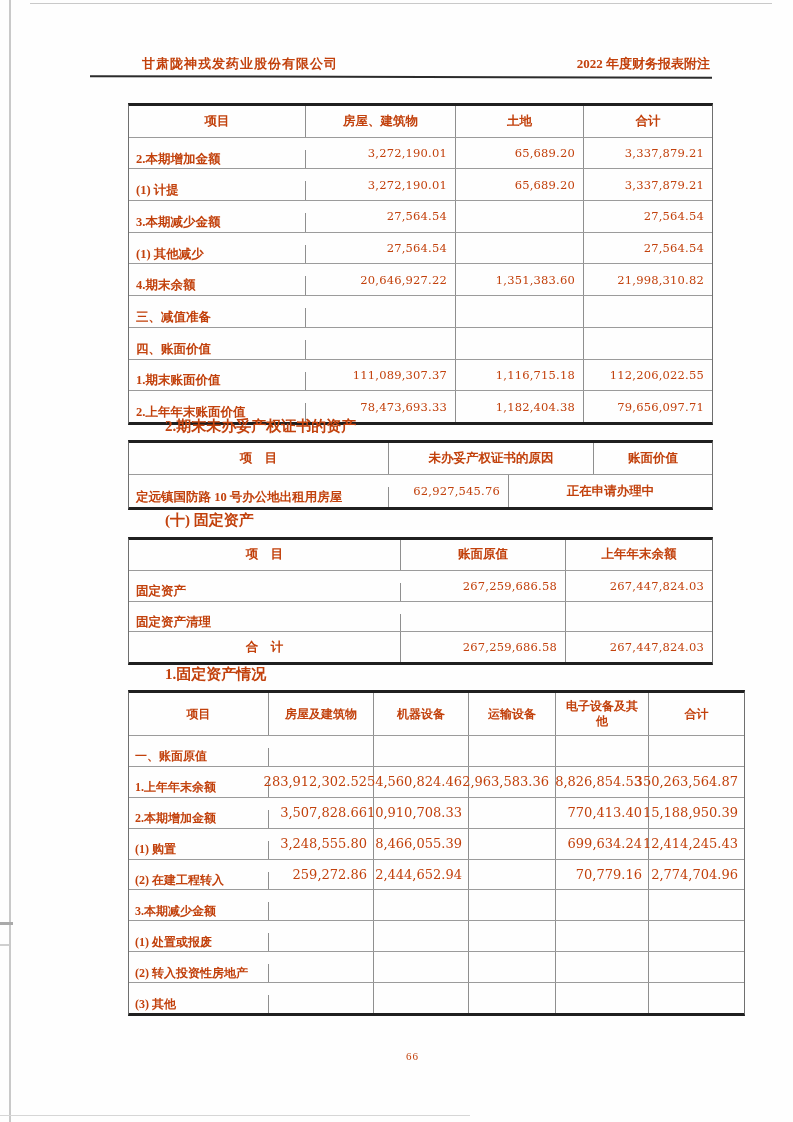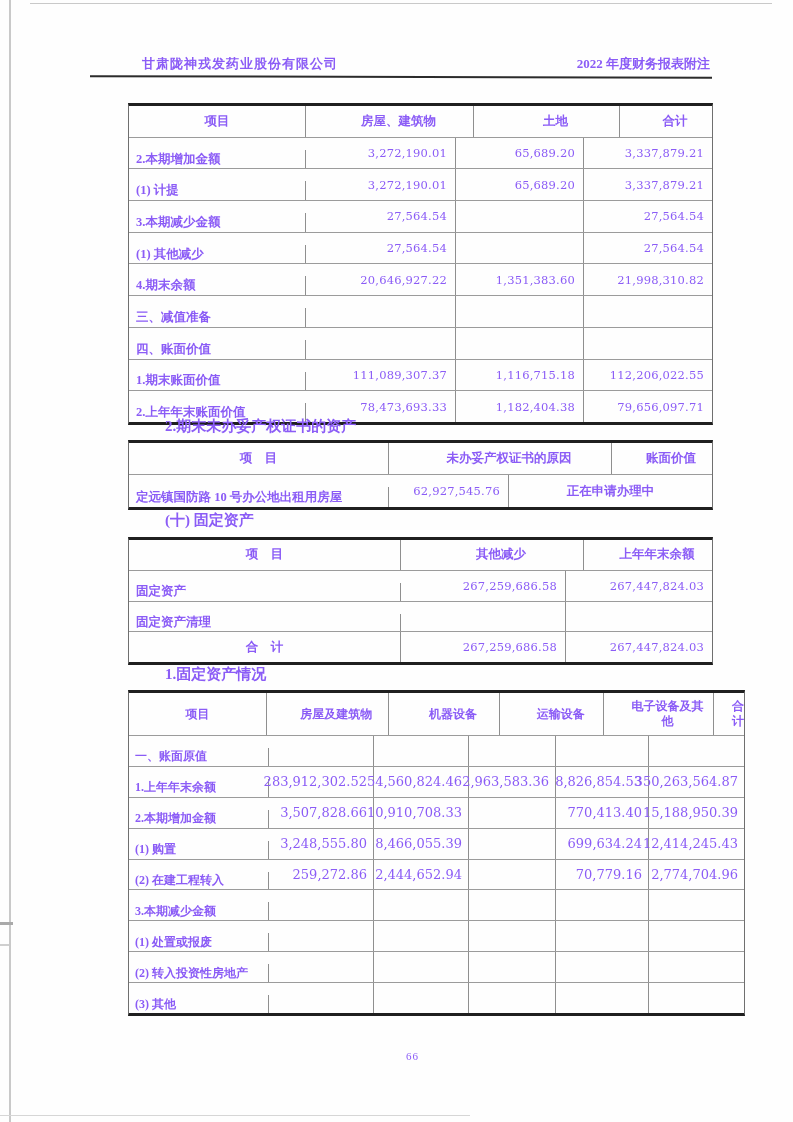--- a/index.html
+++ b/index.html
@@ -1,18 +1,18 @@
 <!DOCTYPE html>
 <html><head>
 <meta charset="utf-8">
 <style>
   html,body{margin:0;padding:0;background:#ffffff;}
   .page{
     position:relative;width:793px;height:1122px;background:#fefefe;overflow:hidden;
-    font-family:"Liberation Serif","DejaVu Serif",serif;color:#8b5cf6;
+    font-family:"Liberation Serif","DejaVu Serif",serif;color:#c2410c;
   }
   
   .top-line{position:absolute;left:30px;top:3px;width:742px;height:1px;background:#c9c9c9;}
   .left-line{position:absolute;left:9px;top:0;width:2px;height:1122px;background:#c9c9c9;}
   .left-tick{position:absolute;left:0;top:922px;width:13px;height:3px;background:#a9a9a9;}
   .left-tick2{position:absolute;left:0;top:944px;width:9px;height:2px;background:#cfcfcf;}
   .bottom-line{position:absolute;left:0;top:1115px;width:470px;height:1px;background:#d6d6d6;}
   
   .hdr-left{position:absolute;left:142px;top:55px;font-size:13px;font-weight:600;letter-spacing:1px;}
   .hdr-right{position:absolute;right:83px;top:55px;font-size:13px;font-weight:600;}
@@ -21,21 +21,21 @@
   .table{
     position:absolute;left:128px;box-sizing:border-box;
     border-top:3px solid #1f1f1f;border-bottom:3px solid #1f1f1f;
     border-left:1px solid #6f6f6f;border-right:1px solid #6f6f6f;
   }
   .t1{top:103px;width:585px;}
   .t2{top:440px;width:585px;}
   .t3{top:537px;width:585px;}
   .t4{top:690px;width:617px;}
   .trow{display:flex;width:100%;border-top:1px solid #9b9b9b;}
-  .trow:first-child{border-top:none;gap:18px;}
+  .trow:first-child{border-top:none;}
   .tcell{
     box-sizing:border-box;border-right:1px solid #8f8f8f;
     display:flex;align-items:center;padding:0 8px;font-size:12.5px;min-width:0;
   }
   .trow .tcell:last-child{border-right:none;flex:1;}
   .hcell{justify-content:center;font-weight:600;text-align:center;line-height:1.25;}
   .lcell{justify-content:flex-start;padding-left:7px;font-weight:600;white-space:nowrap;margin-top:12px;}
   .ncell{justify-content:flex-end;font-family:"DejaVu Serif",serif;font-size:11.5px;letter-spacing:0.2px;white-space:nowrap;}
   .ccell{justify-content:center;font-weight:600;white-space:nowrap;}
   .t1 .trow{height:30.7px;}
@@ -146,21 +146,21 @@
         <div class="tcell ncell" style="width: 120px;">62,927,545.76</div>
         <div class="tcell ccell" style="width: 205px;">正在申请办理中</div>
       </div>
     </div>
 
   <div class="sec-heading h-fixed">(十) 固定资产</div>
 
   <div class="table t3">
       <div class="trow thead">
         <div class="tcell hcell" style="width: 272px;">项　目</div>
-        <div class="tcell hcell" style="width: 165px;">其他减少</div>
+        <div class="tcell hcell" style="width: 165px;">账面原值</div>
         <div class="tcell hcell" style="width: 148px;">上年年末余额</div>
       </div>
       <div class="trow">
         <div class="tcell lcell" style="width: 272px;">固定资产</div>
         <div class="tcell ncell" style="width: 165px;">267,259,686.58</div>
         <div class="tcell ncell" style="width: 148px;">267,447,824.03</div>
       </div>
       <div class="trow">
         <div class="tcell lcell" style="width: 272px;">固定资产清理</div>
         <div class="tcell ncell" style="width: 165px;"></div>

